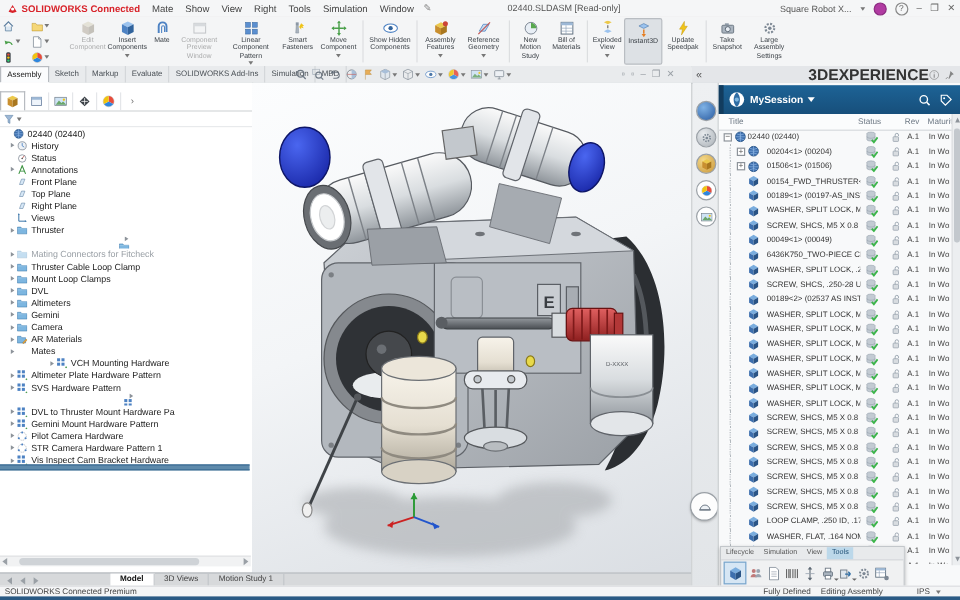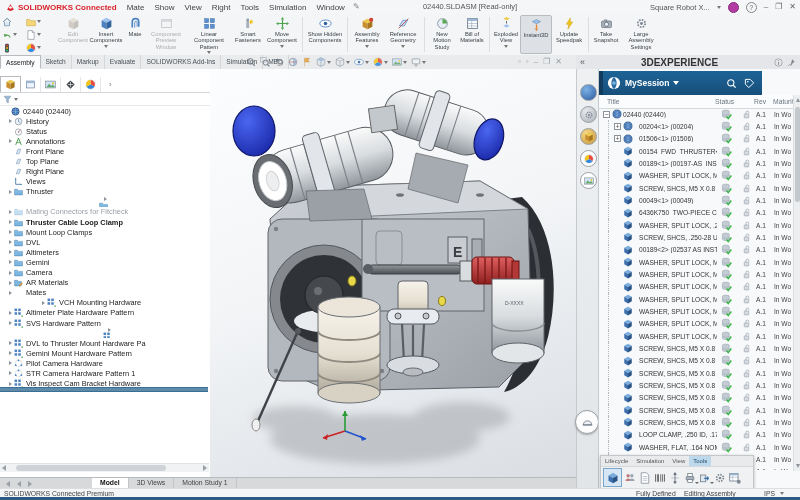--- a/index.html
+++ b/index.html
@@ -36,21 +36,21 @@
   #cmdtabs{position:absolute;left:0;top:0;height:14px;display:flex;}
   .ctab{font-size:6.6px;line-height:13px;padding:0 5px;color:#4a5056;border-right:1px solid #d4d7da;white-space:nowrap;}
   .ctab.active{background:#fbfcfd;border:1px solid #b7bbc0;border-bottom:1px solid #fbfcfd;color:#222;}
   #headsup{position:absolute;left:245px;top:1px;height:12px;display:flex;align-items:center;gap:2px;}
   .huico{display:flex;align-items:center;gap:1px;padding:0 1px;}
   .huico svg{width:10px;height:10px;opacity:.85;}
   #doccontrols{position:absolute;left:518px;top:1px;display:flex;gap:5px;color:#9aa0a6;font-size:8px;line-height:12px;}
   
   #phead{left:576px;top:55px;width:224px;height:14px;background:#e4e6e9;border-bottom:1px solid #c9ccd0;display:flex;align-items:center;}
   #phead .chev{color:#555;font-size:9px;margin-left:4px;}
-  #phead .ptitle{flex:1;text-align:center;font-size:10px;font-weight:bold;color:#333;}
+  #phead .ptitle{flex:1;text-align:right;font-size:13px;font-weight:bold;color:#333;}
   #phead svg{width:9px;height:9px;margin-right:4px;opacity:.75;}
   
   #lpanel{left:0;top:69px;width:210px;height:408px;background:#fff;border-right:1px solid #a7acb1;}
   #fm-tabs{position:absolute;left:0;top:7px;width:210px;height:16px;border-bottom:1px solid #d4d7da;display:flex;align-items:center;}
   .fmtab{width:19px;height:15px;display:flex;align-items:center;justify-content:center;border-right:1px solid #e4e6e9;}
   .fmtab svg{width:11px;height:11px;}
   .fmtab.active{background:#fff;border:1px solid #b7bbc0;border-bottom:none;}
   #fm-expand{margin-left:8px;color:#777;font-size:8px;}
   #filter-row{position:absolute;left:0;top:24px;width:210px;height:12px;border-bottom:1px solid #e8eaec;display:flex;align-items:center;gap:2px;padding-left:3px;}
   #filter-row svg{width:9px;height:9px;}
@@ -73,21 +73,21 @@
   #strip{left:576px;top:69px;width:22px;height:421px;background:linear-gradient(180deg,#eef0f2,#e2e5e8);border-left:1px solid #c6cacd;}
   .sico{position:absolute;left:3px;width:15px;height:15px;border-radius:50%;border:1px solid #9aa0a6;background:#fff;display:flex;align-items:center;justify-content:center;}
   .sico svg{width:10px;height:10px;}
   .sico.sphere{background:radial-gradient(circle at 35% 30%,#7fb2e5,#2a5ba0);}
   .sico.box{background:radial-gradient(circle at 35% 30%,#f4d98a,#c9973a);}
   .sico.gearc{background:radial-gradient(circle at 35% 30%,#e8ebee,#aab1b7);}
   #assistant{position:absolute;left:-2px;top:341px;width:22px;height:22px;border-radius:50%;background:#fdfdfd;border:1px solid #9aa0a6;box-shadow:0 1px 2px rgba(0,0,0,.25);display:flex;align-items:center;justify-content:center;}
   #assistant svg{width:13px;height:13px;}
   
   #rpanel{left:598px;top:69px;width:202px;height:421px;background:#f8f9fa;border-left:1px solid #c6cacd;}
-  #mysession{position:absolute;left:0;top:2px;width:163px;height:24px;background:linear-gradient(180deg,#1d6396,#174f7b);display:flex;align-items:center;color:#fff;}
+  #mysession{position:absolute;left:0;top:2px;width:202px;height:24px;background:linear-gradient(180deg,#1d6396,#174f7b);display:flex;align-items:center;color:#fff;}
   #mysession .grip{width:4px;height:24px;background:#123c5e;margin-right:4px;}
   #mysession svg.compass{width:14px;height:14px;margin-right:4px;}
   #mysession .sess{font-size:8.5px;font-weight:bold;}
   #mysession .wchev{width:0;height:0;border-left:3px solid transparent;border-right:3px solid transparent;border-top:4px solid #fff;margin-left:4px;}
   #mysession .spacer{flex:1;}
   #mysession svg.mini{width:11px;height:11px;margin-right:7px;}
   #colhdr{position:absolute;left:0;top:26px;width:202px;height:13px;background:#fbfcfd;border-bottom:1px solid #d6d9dc;font-size:6.8px;color:#6d7884;}
   #colhdr span{position:absolute;top:3px;}
   #plist{position:absolute;left:0;top:39px;width:194px;height:362px;overflow:hidden;}
   .prow{position:absolute;left:0;width:194px;height:12.33px;font-size:6.6px;display:flex;align-items:center;}
@@ -800,21 +800,21 @@
         </div>
         <div class="trow gray" style="padding-left: 6px;">
           <span class="arr">
             <i></i>
           </span>
           <svg width="9" height="9">
             <use href="#t-fold" xlink:href="#t-fold"></use>
           </svg>
           <span>Mating Connectors for Fitcheck</span>
         </div>
-        <div class="trow" style="padding-left: 6px; font-weight: bold;">
+        <div class="trow" style="padding-left: 6px;">
           <span class="arr">
             <i></i>
           </span>
           <svg width="9" height="9">
             <use href="#t-fold" xlink:href="#t-fold"></use>
           </svg>
           <span>Thruster Cable Loop Clamp</span>
         </div>
         <div class="trow" style="padding-left: 6px;">
           <span class="arr">

